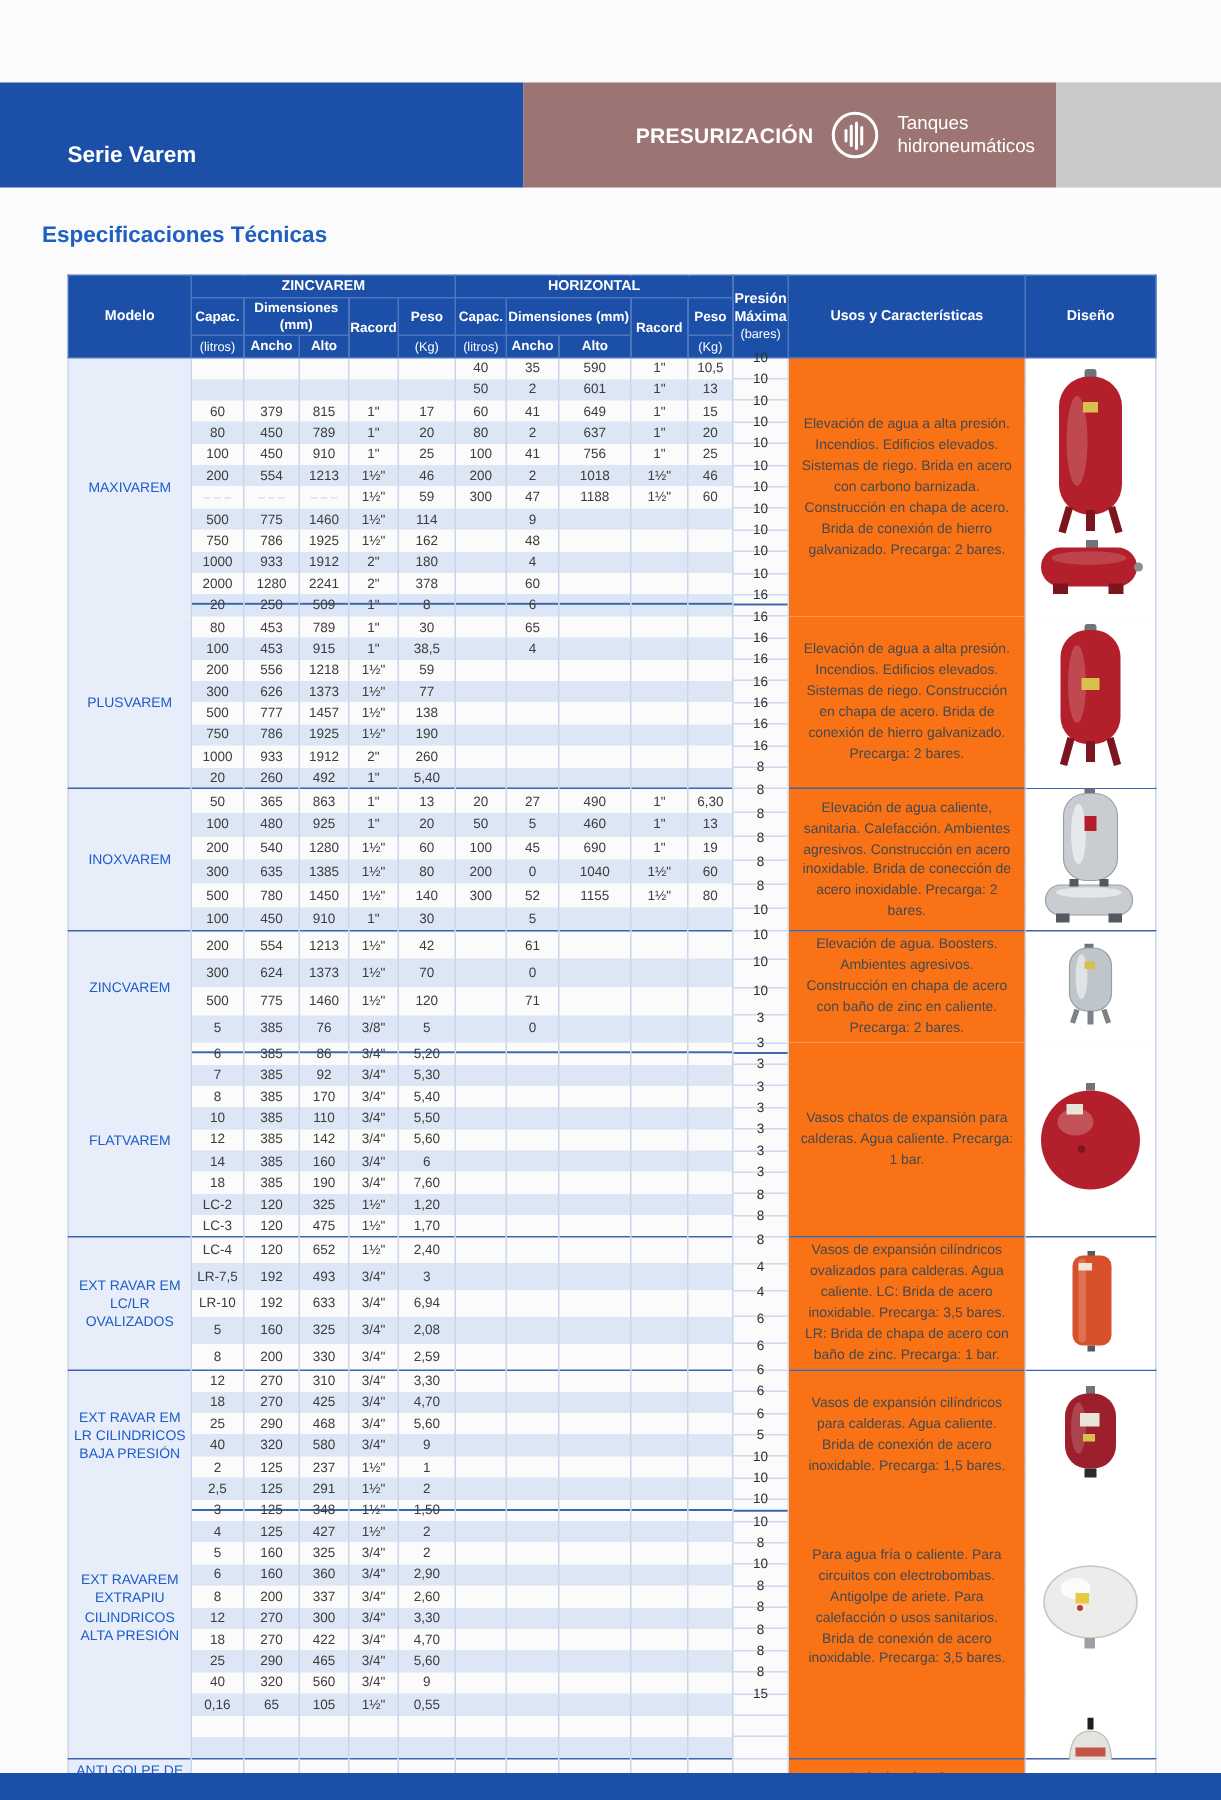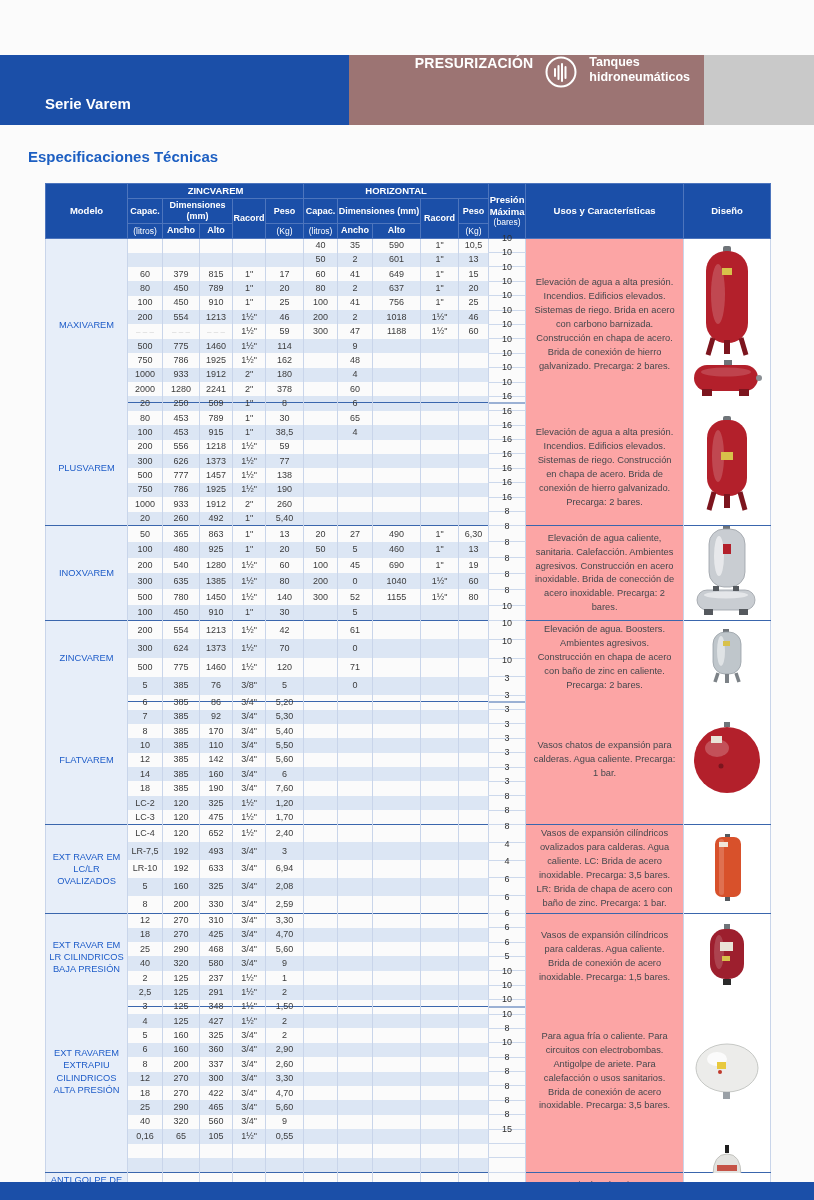--- a/index.html
+++ b/index.html
@@ -7,39 +7,39 @@
     --labelblue:#1e5cc8; --cellborder:#c9d5ea;
   }
   *{box-sizing:border-box}
   html,body{margin:0;padding:0}
   body{width:814px;height:1200px;position:relative;background:#fbfbfb;
        font-family:"Liberation Sans",sans-serif;overflow:hidden}
   
   .hdr{position:absolute;top:55px;left:0;width:814px;height:70px;display:flex}
   .hdr-blue{width:349px;background:var(--blue);color:#fff;display:flex;align-items:flex-end;
             padding:0 0 13px 45px;font-weight:bold;font-size:15px}
-  .hdr-mauve{width:355px;background:var(--mauve);color:#fff;display:flex;align-items:flex-start;
+  .hdr-mauve{width:355px;background:var(--mauve);color:#fff;display:flex;align-items:center;
              justify-content:flex-end;gap:11px;padding-right:14px}
   .hdr-gray{flex:1;background:#c9c9c9}
   .hdr-cat{font-weight:bold;font-size:14px;letter-spacing:.2px}
-  .hdr-prod{font-weight:bold;font-size:12.5px;line-height:1.2}
+  .hdr-prod{font-weight:normal;font-size:12.5px;line-height:1.2}
   
   .title{position:absolute;top:148px;left:28px;font-size:15px;font-weight:bold;color:#1d5fc2}
   
   table{position:absolute;top:183px;left:45px;width:725px;border-collapse:collapse;
         table-layout:fixed;border:1px solid var(--cellborder);border-bottom:2px solid var(--divider)}
   thead th{background:var(--blue);color:#fff;font-size:9.5px;font-weight:bold;
            border:1px solid #4d75bd;padding:1px 0;line-height:1.25}
   thead .sub{font-size:9px}
   thead .light{font-weight:normal;font-size:8.5px}
   tbody td{height:14.4px;font-size:9px;line-height:1;text-align:center;color:#3c3c3c;
            padding:0 1px;border-left:1px solid var(--cellborder);vertical-align:middle}
   td.modelo{background:#e7eef9;color:var(--labelblue);font-weight:normal;font-size:9.3px;
             white-space:pre-line;line-height:1.3;border-left:none;padding:0 2px}
-  td.usos{font-size:9.3px;color:#45484d;line-height:1.5;padding:2px 7px;background:#fca5a5}
+  td.usos{font-size:9.3px;color:#45484d;line-height:1.5;padding:2px 7px;background:#f97316}
   td.design{background:#fff;position:relative;overflow:visible}
   td.presion{border-bottom:1px solid #cdd9ec}
   td.presion .pshift{display:block;transform:translateY(-7px);color:#2e2e2e}
   tr.alt td.data{background-color:var(--stripe)}
   tr.section-start td{border-top:1.6px solid var(--divider)}
   tr.crossed td.data,tr.crossed td.presion{
     background-image:linear-gradient(to bottom,transparent 6px,var(--divider) 6px,
                      var(--divider) 7.4px,transparent 7.4px)}
   td.smudge::after{content:"– – –";color:#cfcfcf;font-size:8px}
   

